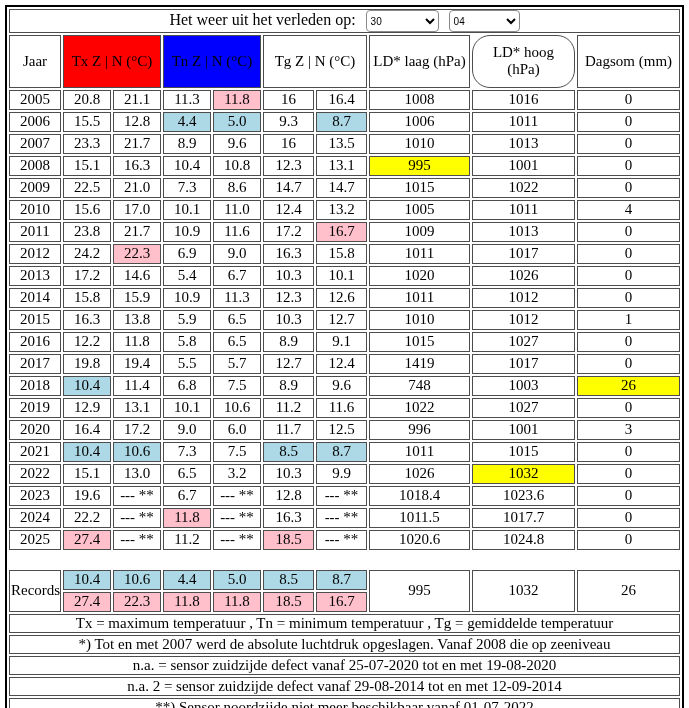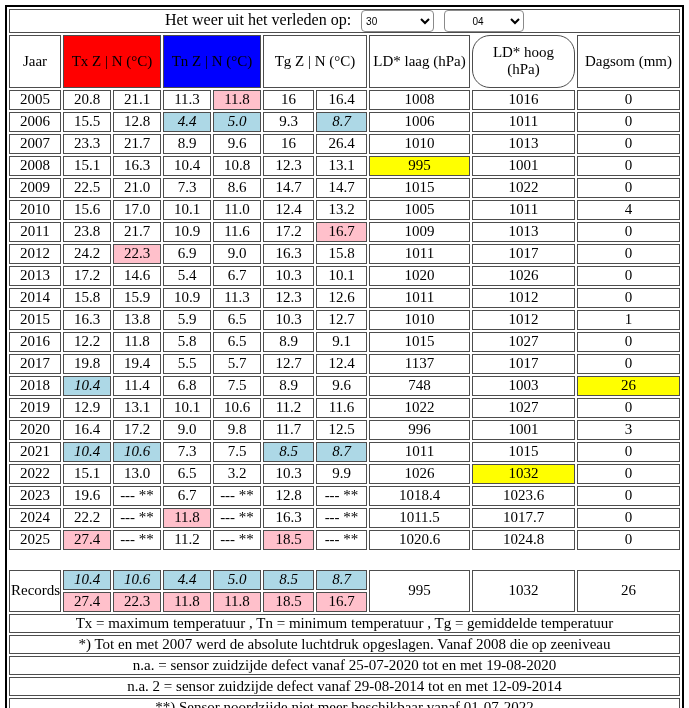--- a/index.html
+++ b/index.html
@@ -26,34 +26,34 @@
   }
   th { height: 36px; white-space: normal; line-height: 1.15; }
   th.th-wide { padding: 8px 12px; border-radius: 18px; }
   tr.title-row td { height: 24px; font-size: 16px; white-space: nowrap; }
   tr.spacer td { border: none; height: 16px; }
   tr.footnote td { height: 16px; white-space: nowrap; }
 
   .th-tx { background: var(--header_tx); }
   .th-tn { background: var(--header_tn); }
   .hl-pink   { background: var(--record_high); }
-  .hl-blue   { background: var(--record_low); font-style: italic; }
+  .hl-blue   { background: var(--record_low); }
   .hl-yellow { background: var(--extreme); }
 
   select {
     width: 73px;
     height: 22px;
     font-size: 10px;
     margin-left: 6px;
     vertical-align: middle;
     background: #fff;
     border: 1px solid #8a8a8a;
     border-radius: 4px;
   }
-  select.month { width: 80px; text-align: center; }
+  select.month { width: 71px; }
 </style>
 </head>
 <body>
 
 <table>
   <colgroup>
     <col style="width:52px">
       <col style="width:48px">
       <col style="width:48px">
     <col style="width:48px">
@@ -113,21 +113,21 @@
         <td>1011</td>
         <td>0</td>
       </tr>
       <tr>
         <td>2007</td>
         <td>23.3</td>
         <td>21.7</td>
         <td>8.9</td>
         <td>9.6</td>
         <td>16</td>
-        <td>26.4</td>
+        <td>13.5</td>
         <td>1010</td>
         <td>1013</td>
         <td>0</td>
       </tr>
       <tr>
         <td>2008</td>
         <td>15.1</td>
         <td>16.3</td>
         <td>10.4</td>
         <td>10.8</td>
@@ -234,21 +234,21 @@
         <td>0</td>
       </tr>
       <tr>
         <td>2017</td>
         <td>19.8</td>
         <td>19.4</td>
         <td>5.5</td>
         <td>5.7</td>
         <td>12.7</td>
         <td>12.4</td>
-        <td>1137</td>
+        <td>1419</td>
         <td>1017</td>
         <td>0</td>
       </tr>
       <tr>
         <td>2018</td>
         <td class="hl-blue">10.4</td>
         <td>11.4</td>
         <td>6.8</td>
         <td>7.5</td>
         <td>8.9</td>
@@ -267,21 +267,21 @@
         <td>11.6</td>
         <td>1022</td>
         <td>1027</td>
         <td>0</td>
       </tr>
       <tr>
         <td>2020</td>
         <td>16.4</td>
         <td>17.2</td>
         <td>9.0</td>
-        <td>9.8</td>
+        <td>6.0</td>
         <td>11.7</td>
         <td>12.5</td>
         <td>996</td>
         <td>1001</td>
         <td>3</td>
       </tr>
       <tr>
         <td>2021</td>
         <td class="hl-blue">10.4</td>
         <td class="hl-blue">10.6</td>

